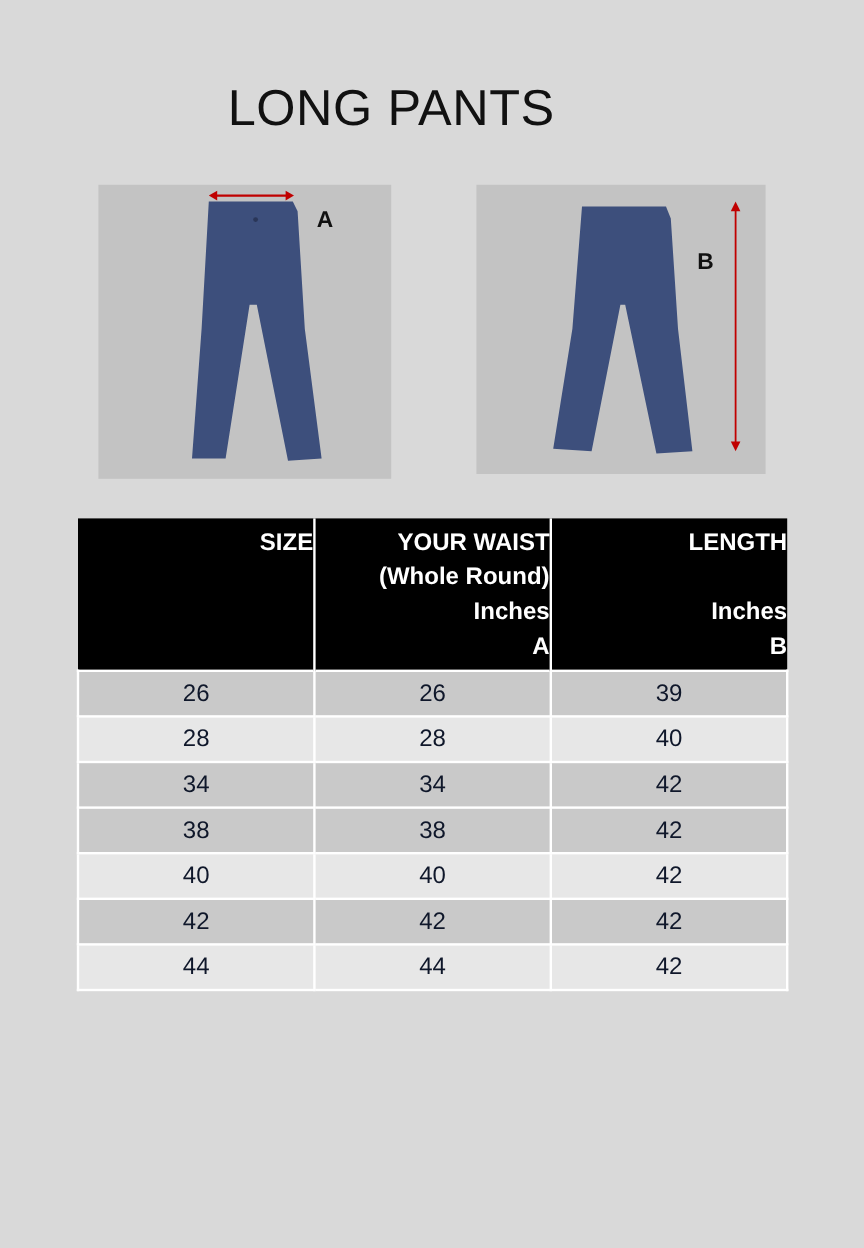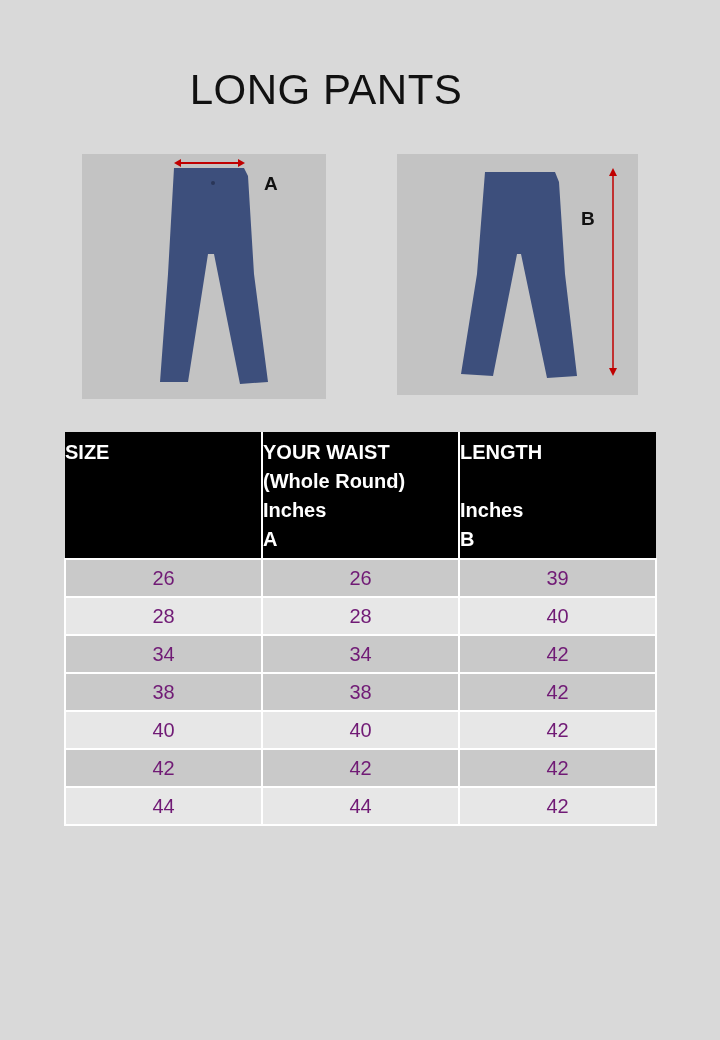--- a/index.html
+++ b/index.html
@@ -20,26 +20,26 @@
   .photo svg { position:absolute; left:0; top:0; }
   .label-letter {
     position:absolute; font-weight:bold; font-size:19px; color:#111;
   }
   table.chart {
     position:absolute; left:64px; top:432px; width:593px;
     border-collapse:collapse; table-layout:fixed;
   }
   table.chart th {
     background:#000; color:#fff; font-weight:bold; font-size:20px;
-    vertical-align:top; text-align:left; line-height:29px;
+    vertical-align:top; text-align:right; line-height:29px;
     padding:6px 0 4px 0; height:112px; border-left:2px solid #fff;
   }
   table.chart th:first-child { border-left:none; }
   table.chart td {
-    text-align:center; font-size:20px; color:#701a75; height:36px;
+    text-align:center; font-size:20px; color:#0f172a; height:36px;
     border:2px solid #fff; padding:0;
   }
   tr.odd td { background:#c9c9c9; }
   tr.even td { background:#e7e7e7; }
 </style>
 </head>
 <body>
 
 <div class="title">LONG PANTS</div>
 

